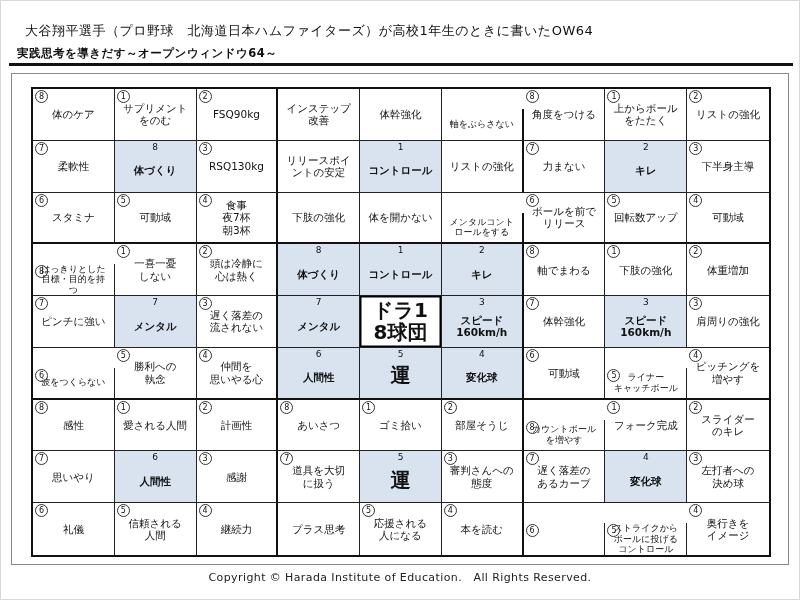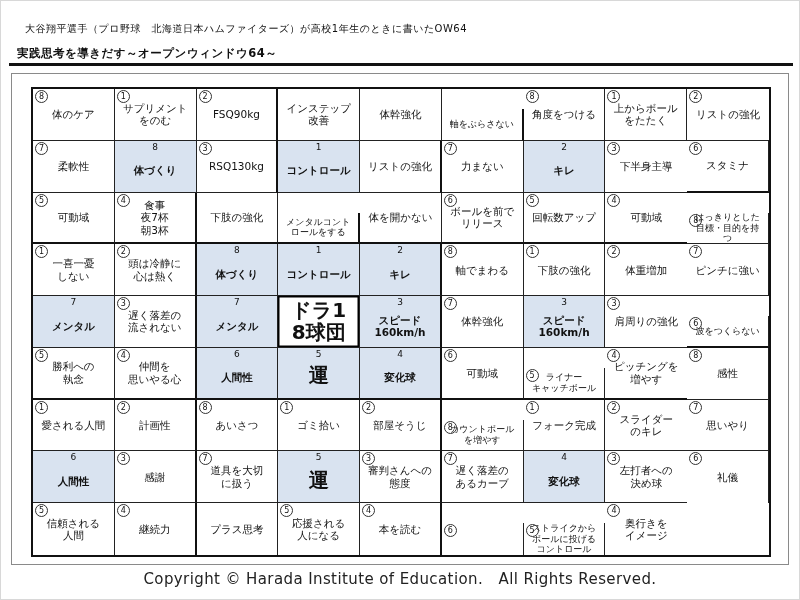--- a/index.html
+++ b/index.html
@@ -1,19 +1,19 @@
 <!DOCTYPE html>
 <html><head>
 <meta charset="utf-8">
 <style>
   html,body{margin:0;padding:0;background:#fff;}
   .page{position:relative;width:800px;height:600px;background:#ffffff;
         border:1px solid #d8d8d8;box-sizing:border-box;overflow:hidden;
         font-family:"DejaVu Sans","Liberation Sans",sans-serif;color:#111;}
-  .title{position:absolute;left:24px;top:21px;font-size:10px;letter-spacing:0.5px;text-align:center;}
+  .title{position:absolute;left:24px;top:21px;font-size:13px;letter-spacing:0.5px;text-align:center;}
   .subtitle{position:absolute;left:16px;top:45px;font-size:11.5px;font-weight:bold;letter-spacing:0.5px;}
   .divider{position:absolute;left:8px;top:62px;width:784px;height:3px;background:#111;}
   .frame{position:absolute;left:10px;top:72px;width:778px;height:492px;
          border:1px solid #8a8a8a;box-sizing:border-box;}
   .grid{position:absolute;left:30px;top:86px;width:740px;height:470px;
         display:grid;grid-template-columns:repeat(9,1fr);grid-template-rows:repeat(9,1fr);
         border:2.5px solid #111;box-sizing:border-box;background:#fff;}
   .cell{position:relative;box-sizing:border-box;border-right:1px solid #222;border-bottom:1px solid #222;
         display:flex;align-items:center;justify-content:center;text-align:center;
         font-size:10.5px;line-height:1.18;padding:2px 1px;overflow:hidden;}
@@ -26,21 +26,21 @@
          border-radius:50%;font-size:8px;line-height:11px;text-align:center;font-weight:normal;}
   .num-p{position:absolute;top:1px;left:0;right:0;font-size:9px;line-height:10px;
          text-align:center;font-weight:normal;}
   .cell.a{font-weight:bold;}
   .cell.a .txt{margin-top:9px;}
   .cell.g{font-weight:bold;font-size:20px;line-height:1.12;background:#fff;
           box-shadow:inset 0 0 0 1.5px #000;}
   .cell.big .txt{font-size:20px;margin-top:7px;}
   .cell.sm{font-size:9px;margin-top:20px;}
   .footer{position:absolute;left:0;top:569px;width:100%;text-align:center;
-          font-size:15px;color:#222;letter-spacing:0.4px;}
+          font-size:11px;color:#222;letter-spacing:0.4px;}
 </style>
 </head>
 <body>
 
 <div class="page">
   <div class="title">大谷翔平選手（プロ野球　北海道日本ハムファイターズ）が高校1年生のときに書いたOW64</div>
   <div class="subtitle">実践思考を導きだす～オープンウィンドウ64～</div>
   <div class="divider"></div>
   <div class="frame"></div>
   <div class="grid" id="grid">
@@ -85,20 +85,24 @@
         <span class="txt">柔軟性</span>
       </div>
       <div class="cell a" style="background: rgb(217, 227, 240);">
         <span class="num-p">8</span>
         <span class="txt">体づくり</span>
       </div>
       <div class="cell bR">
         <span class="num-c">3</span>
         <span class="txt">RSQ130kg</span>
       </div>
+      <div class="cell">
+        <span class="txt">リリースポイ
+ントの安定</span>
+      </div>
       <div class="cell a" style="background: rgb(217, 227, 240);">
         <span class="num-p">1</span>
         <span class="txt">コントロール</span>
       </div>
       <div class="cell bR">
         <span class="txt">リストの強化</span>
       </div>
       <div class="cell">
         <span class="num-c">7</span>
         <span class="txt">力まない</span>
@@ -121,26 +125,26 @@
       </div>
       <div class="cell bR bB">
         <span class="num-c">4</span>
         <span class="txt">食事
 夜7杯
 朝3杯</span>
       </div>
       <div class="cell bB">
         <span class="txt">下肢の強化</span>
       </div>
+      <div class="cell bB">
+        <span class="txt">体を開かない</span>
+      </div>
       <div class="cell sm bR bB">
         <span class="txt">メンタルコント
 ロールをする</span>
-      </div>
-      <div class="cell bB">
-        <span class="txt">体を開かない</span>
       </div>
       <div class="cell bB">
         <span class="num-c">6</span>
         <span class="txt">ボールを前で
 リリース</span>
       </div>
       <div class="cell bB">
         <span class="num-c">5</span>
         <span class="txt">回転数アップ</span>
       </div>

